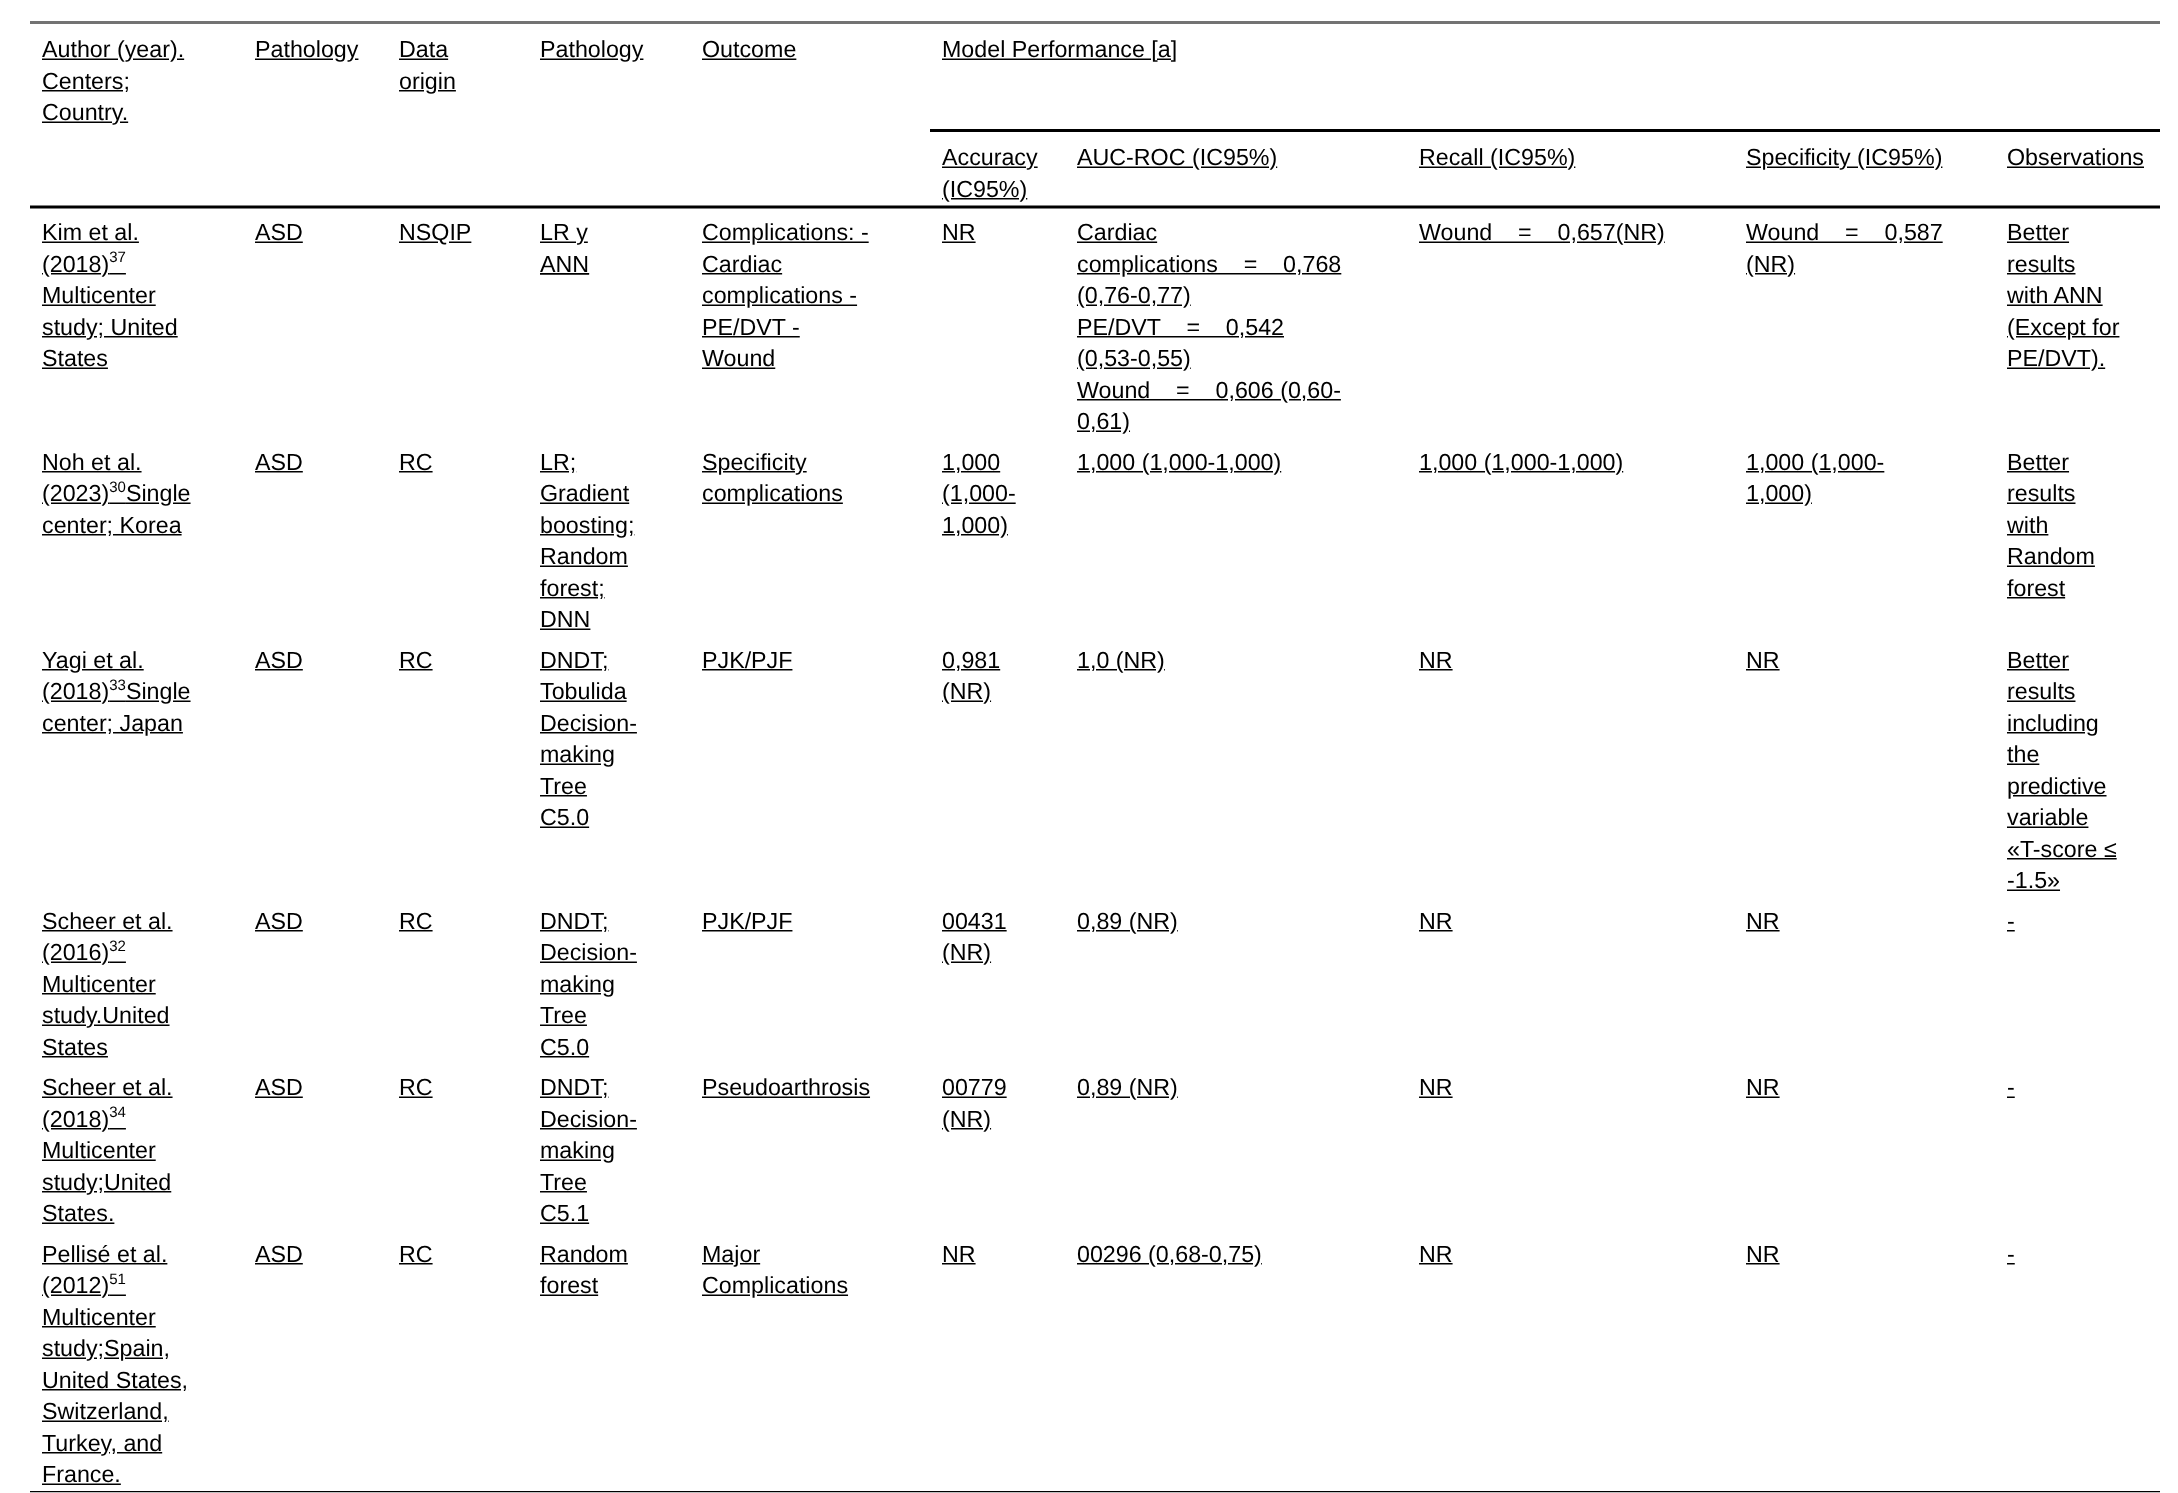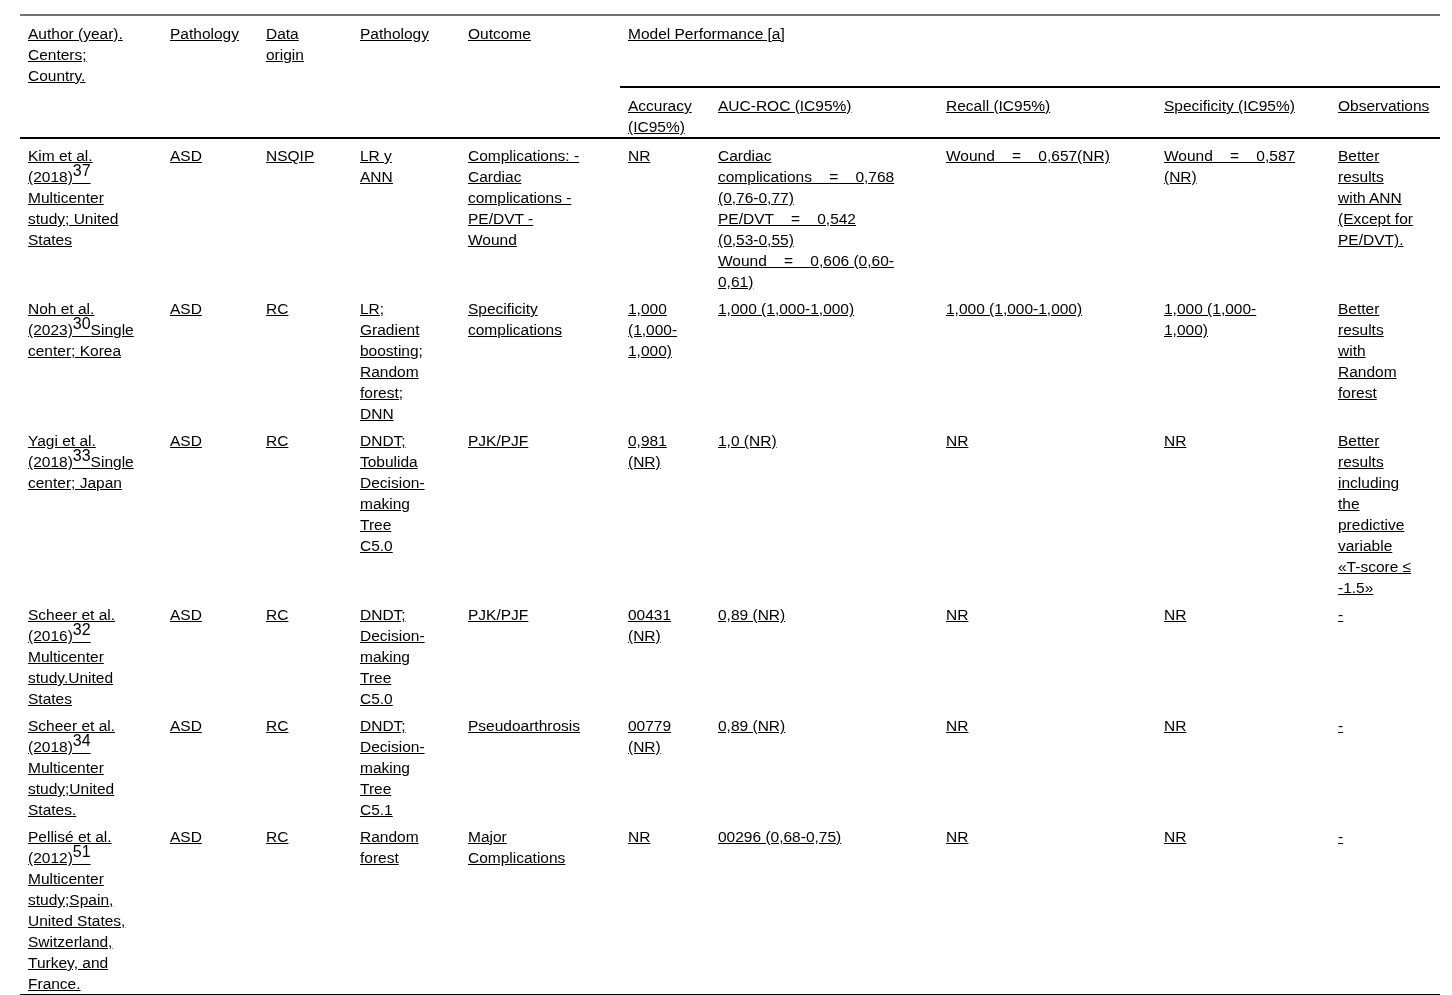--- a/index.html
+++ b/index.html
@@ -33,21 +33,21 @@
   thead th { padding-top: 7px; }
   tr.h1 { height: 72px; }
   tr.h2 { height: 50px; }
   th.group {
     text-align: left;
     border-bottom: 2px solid #000;
   }
   thead th.spanrow, tr.h2 th { border-bottom: 2px solid #000; }
   tbody tr:last-child td { border-bottom: 2px solid #000; }
   sup {
-    font-size: 16px;
+    font-size: 10px;
     line-height: 0;
     vertical-align: super;
   }
   .u { text-decoration: underline; }
 </style>
 </head>
 <body>
 
 <div class="page">
   <table class="review-table">

